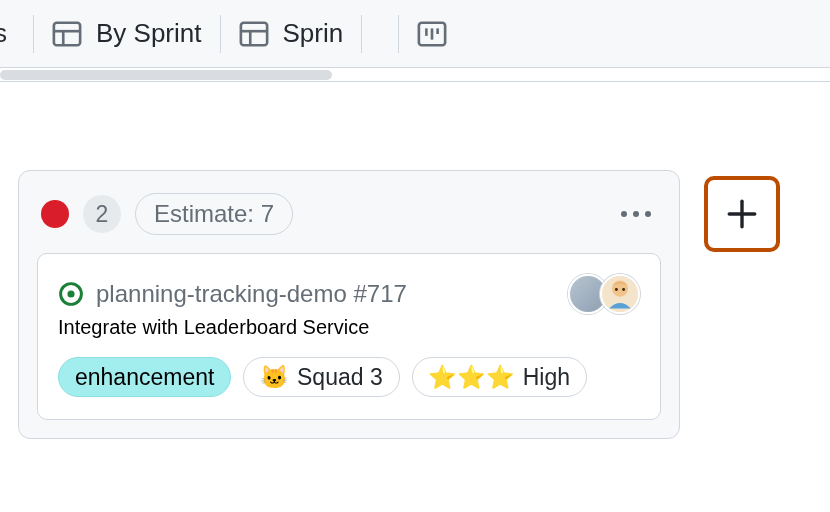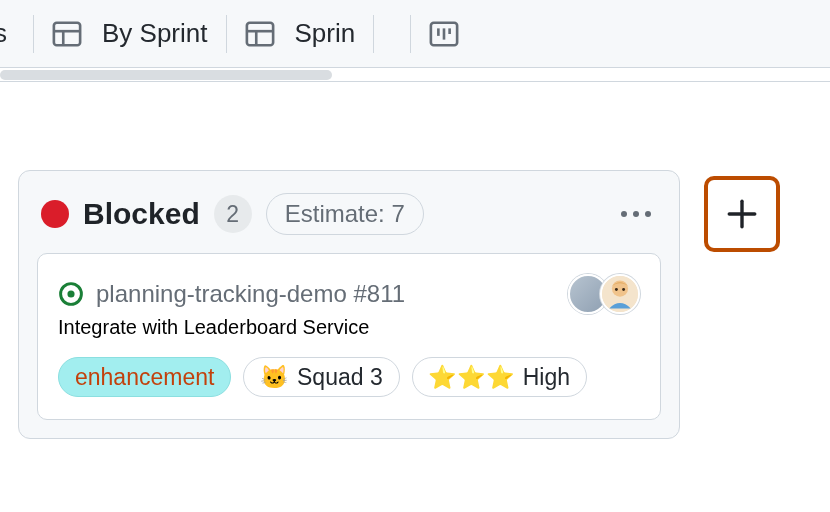--- a/index.html
+++ b/index.html
@@ -30,21 +30,21 @@
   }
   .tab-divider {
     width: 1px;
     height: 38px;
     background: #d0d7de;
     margin: 0 18px;
   }
   .tab {
     display: flex;
     align-items: center;
-    gap: 20px;
+    gap: 14px;
     font-size: 26px;
     color: #24292f;
     cursor: pointer;
     white-space: nowrap;
   }
   .tab svg { display: block; }
 
   
   .hscroll-track {
     height: 14px;
@@ -182,21 +182,21 @@
     border-radius: 20px;
     display: flex;
     align-items: center;
     padding: 0 16px;
     font-size: 23px;
     font-weight: 500;
     gap: 8px;
   }
   .label.enhancement {
     background: #a2eeef;
-    color: #c2410c;
+    color: #000000;
     border: 1px solid #8bdfe0;
     text-align: right;
   }
   .label.outline {
     background: #ffffff;
     color: #24292f;
     border: 1.5px solid #d0d7de;
     font-weight: 400;
   }
 
@@ -255,38 +255,37 @@
 
 <div class="hscroll-track">
   <div class="hscroll-thumb"></div>
 </div>
 
 <div class="board-area">
 
   <div class="column">
     <div class="column-header">
       <div class="status-dot"></div>
-      <div class="column-title">Blocked</div>
       <div class="count-pill">2</div>
       <div class="estimate-pill">Estimate: 7</div>
       <div class="col-spacer"></div>
       <div class="kebab">
         <span></span>
           <span></span>
           <span></span>
       </div>
     </div>
 
     <div class="card">
       <div class="card-row1">
         <svg class="issue-open-icon" width="26" height="26" viewBox="0 0 16 16">
           <circle cx="8" cy="8" r="6.4" fill="none" stroke="#1a7f37" stroke-width="1.8"></circle>
           <circle cx="8" cy="8" r="2.2" fill="#1a7f37"></circle>
         </svg>
-        <div class="card-ref">planning-tracking-demo #811</div>
+        <div class="card-ref">planning-tracking-demo #717</div>
         <div class="avatars">
           <div class="avatar a1"></div>
           <div class="avatar a2">
             <svg width="40" height="40" viewBox="0 0 40 40">
               <circle cx="20" cy="20" r="20" fill="#f4e4cc"></circle>
               <circle cx="20" cy="14" r="9" fill="#f0c38b"></circle>
               <path d="M10 12 Q20 2 30 12 Q26 8 20 8 Q14 8 10 12" fill="#e0a85c"></path>
               <circle cx="16" cy="15" r="1.6" fill="#3a2a1a"></circle>
               <circle cx="24" cy="15" r="1.6" fill="#3a2a1a"></circle>
               <path d="M8 36 Q20 24 32 36" fill="#5aa0d8"></path>

